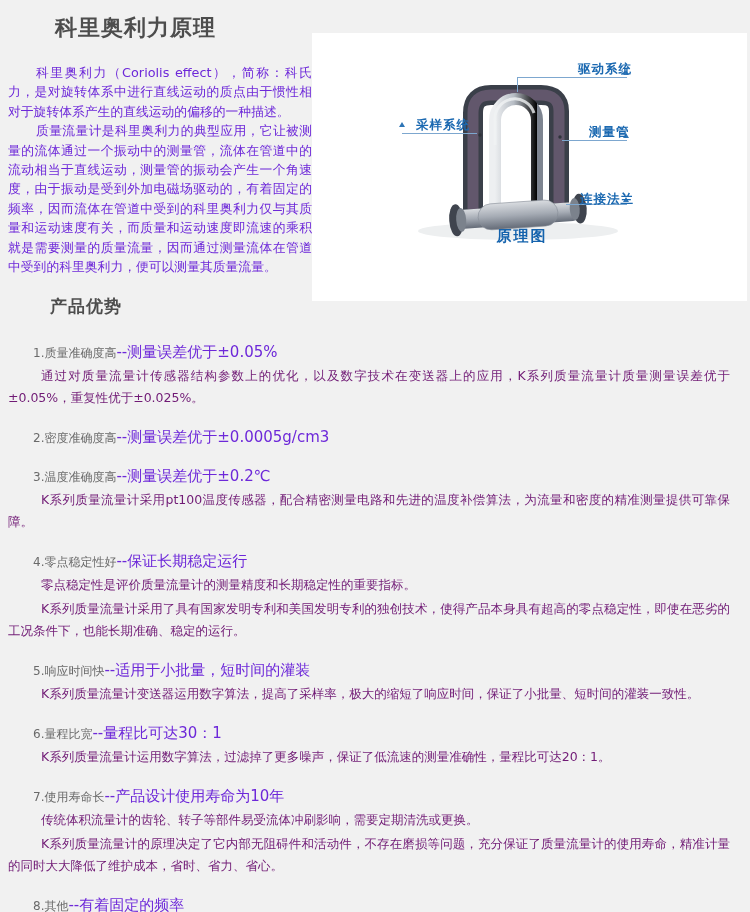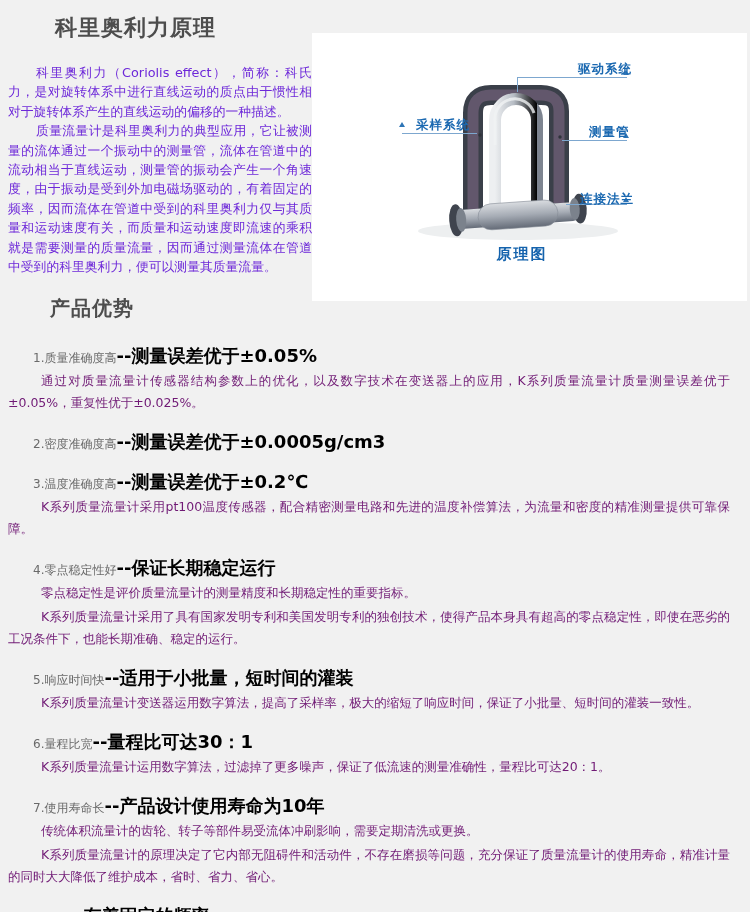--- a/index.html
+++ b/index.html
@@ -30,32 +30,32 @@
     color:#1b69b1; white-space:nowrap; letter-spacing:1px;
   }
   .leader-h { position:absolute; height:0; border-top:1px solid #7da7cf; }
   .leader-v { position:absolute; width:0; border-left:1px solid #7da7cf; }
   .tri-up {
     position:absolute; width:0; height:0;
     border-left:3px solid transparent; border-right:3px solid transparent;
     border-bottom:5px solid #2e75b6;
   }
   .diagram-caption {
-    position:absolute; left:0; top:212px; width:420px; text-align:center;
+    position:absolute; left:0; top:194px; width:420px; text-align:center;
     font-size:15px; font-weight:bold; color:#1563ad; letter-spacing:2px;font-family:Liberation Serif, serif;
   }
   
   .advantages { position:absolute; left:8px; top:290px; width:722px; }
   .adv-title {
-    font-size:20px; font-weight:bold; color:#4d4d4d;
+    font-size:17px; font-weight:bold; color:#4d4d4d;
     margin:5px 0 24px 42px; letter-spacing:1px;
   }
   .adv-item { margin-bottom:18px; }
   .adv-head { margin-left:25px; font-size:12px; color:#6a6a6a; line-height:20px; }
-  .adv-head .hl { font-size:18px; font-weight:bold; color:#000000; }
+  .adv-head .hl { font-size:15px; font-weight:normal; color:#6d28d9; }
   .adv-p {
     font-size:12.5px; color:#701a75; line-height:22px;
     text-align:justify; text-indent:33px; margin-top:2px;
   }
 </style>
 </head>
 <body>
 
 <div class="page">
 

